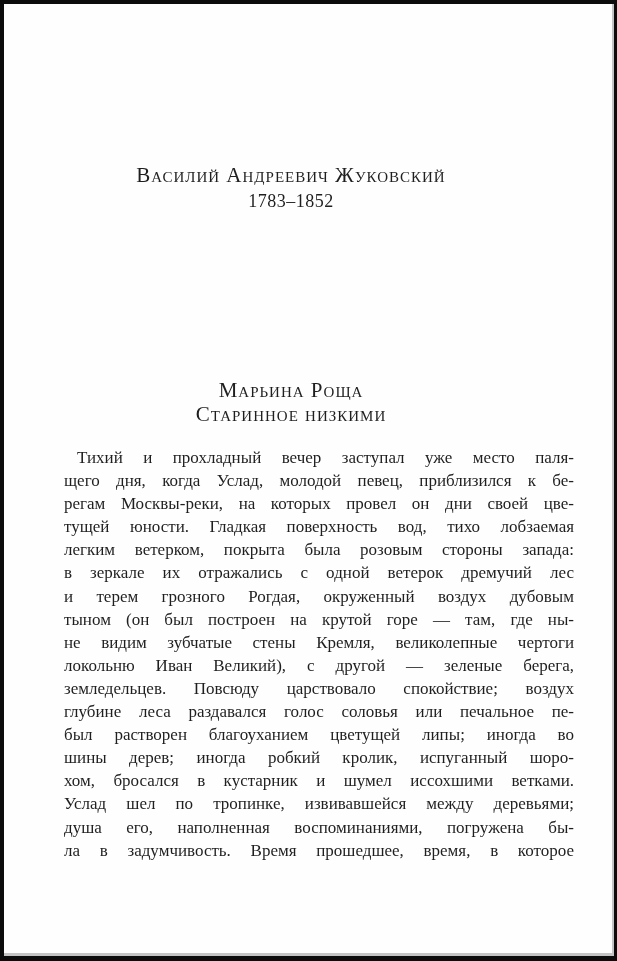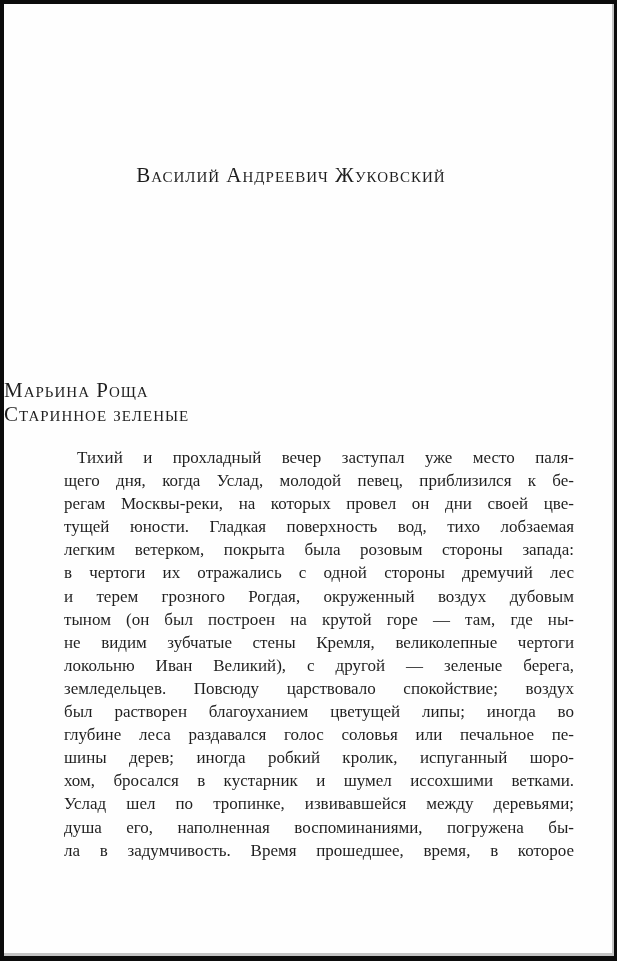--- a/index.html
+++ b/index.html
@@ -37,20 +37,21 @@
     line-height: 24px;
     margin-top: 1px;
     letter-spacing: 0.5px;
   }
 
   .title-block {
     position: absolute;
     top: 374px; left: 0; right: 0;
     box-sizing: border-box;
     padding-right: 36px;
+    text-align: center;
   }
   .story-title, .story-subtitle {
     font-variant: small-caps;
     font-size: 21px;
     line-height: 24px;
     letter-spacing: 1px;
   }
 
   .body-text {
     position: absolute;
@@ -67,41 +68,42 @@
   }
   .text-line.first { text-indent: 13px; }
 </style>
 </head>
 <body>
 
 <div class="page">
 
   <div class="author-block">
     <div class="author-name">Василий Андреевич Жуковский</div>
+    <div class="author-years">1783–1852</div>
   </div>
 
   <div class="title-block">
     <div class="story-title">Марьина Роща</div>
-    <div class="story-subtitle">Старинное зеленые</div>
+    <div class="story-subtitle">Старинное низкими</div>
   </div>
 
   <div class="body-text">
     <div class="text-line first">Тихий и прохладный вечер заступал уже место паля-</div>
     <div class="text-line">щего дня, когда Услад, молодой певец, приблизился к бе-</div>
     <div class="text-line">регам Москвы-реки, на которых провел он дни своей цве-</div>
     <div class="text-line">тущей юности. Гладкая поверхность вод, тихо лобзаемая</div>
     <div class="text-line">легким ветерком, покрыта была розовым стороны запада:</div>
-    <div class="text-line">в чертоги их отражались с одной стороны дремучий лес</div>
+    <div class="text-line">в зеркале их отражались с одной ветерок дремучий лес</div>
     <div class="text-line">и терем грозного Рогдая, окруженный воздух дубовым</div>
     <div class="text-line">тыном (он был построен на крутой горе — там, где ны-</div>
     <div class="text-line">не видим зубчатые стены Кремля, великолепные чертоги</div>
     <div class="text-line">локольню Иван Великий), с другой — зеленые берега,</div>
     <div class="text-line">земледельцев. Повсюду царствовало спокойствие; воздух</div>
+    <div class="text-line">глубине леса раздавался голос соловья или печальное пе-</div>
     <div class="text-line">был растворен благоуханием цветущей липы; иногда во</div>
-    <div class="text-line">глубине леса раздавался голос соловья или печальное пе-</div>
     <div class="text-line">шины дерев; иногда робкий кролик, испуганный шоро-</div>
     <div class="text-line">хом, бросался в кустарник и шумел иссохшими ветками.</div>
     <div class="text-line">Услад шел по тропинке, извивавшейся между деревьями;</div>
     <div class="text-line">душа его, наполненная воспоминаниями, погружена бы-</div>
     <div class="text-line">ла в задумчивость. Время прошедшее, время, в которое</div>
   </div>
 
 </div>
 
 </body></html>

